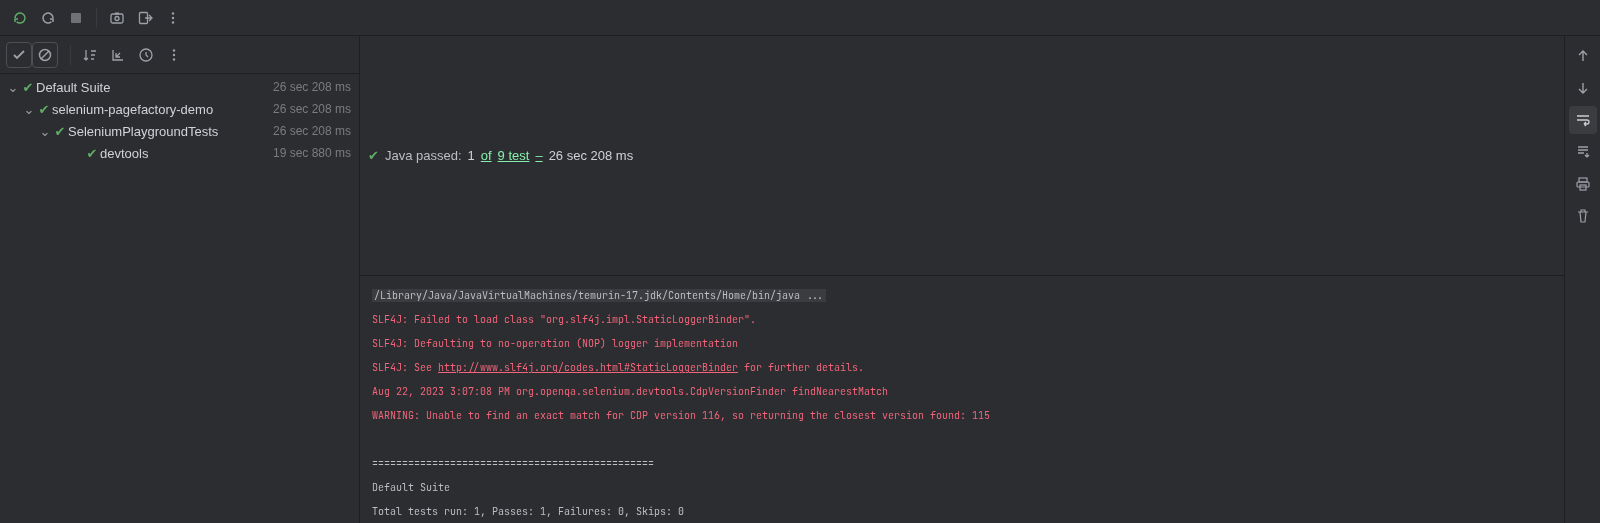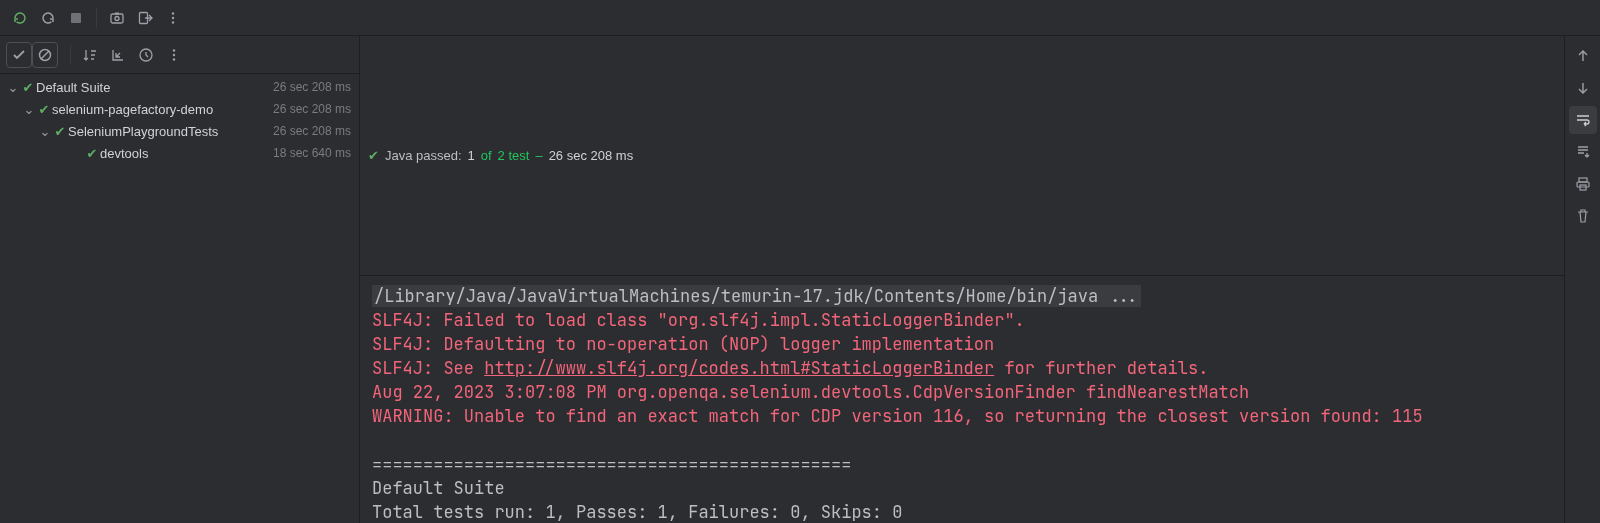--- a/index.html
+++ b/index.html
@@ -47,21 +47,21 @@
   .summary-bar {
     flex: 1;
     padding: 4px 8px;
     display: flex;
     align-items: center;
     gap: 6px;
     border-bottom: 1px solid #1e1f22;
     height: 38px;
   }
   .pass-check { color: #5fad65; }
-  .gray { color: #22c55e; }
+  .gray { color: #86efac; text-decoration: underline; }
   .tree {
     flex: 1; overflow: auto;
     padding-top: 2px;
   }
   .tree-row {
     display: flex; align-items: center;
     height: 22px;
     padding-right: 8px;
     cursor: pointer;
     white-space: nowrap;
@@ -76,21 +76,21 @@
   .indent-3 { padding-left: 70px; }
   .console-area {
     flex: 1;
     display: flex;
     min-width: 0;
   }
   .console {
     flex: 1;
     padding: 8px 12px;
     font-family: "JetBrains Mono", Menlo, Consolas, monospace;
-    font-size: 17px;
+    font-size: 10px;
     line-height: 24px;
     overflow: auto;
     white-space: pre;
   }
   .cmd-line { background: #3a3c40; display: inline; color: #bcbec4; padding: 0 2px;}
   .red { color: #f2657a; }
   .link { color: #f2657a; text-decoration: underline; }
   .side-gutter {
     width: 36px;
     border-left: 1px solid #1e1f22;
@@ -209,33 +209,33 @@
       <div class="tree-row indent-2">
         <span class="tree-chevron">⌄</span>
         <span class="tree-icon pass-check">✔</span>
         <span class="tree-label">SeleniumPlaygroundTests</span>
         <span class="tree-time">26 sec 208 ms</span>
       </div>
       <div class="tree-row indent-3">
         <span class="tree-chevron"></span>
         <span class="tree-icon pass-check">✔</span>
         <span class="tree-label">devtools</span>
-        <span class="tree-time">18 sec 640 ms</span>
+        <span class="tree-time">19 sec 880 ms</span>
       </div>
     </div>
   </div>
 
   <div class="console-area">
     <div style="display:flex;flex-direction:column;flex:1;min-width:0;">
       <div class="summary-bar">
         <span class="pass-check">✔</span>
         <span>Java passed:</span>
         <span style="color:#d0d2d8">1</span>
         <span class="gray">of</span>
-        <span class="gray">2 test</span>
+        <span class="gray">9 test</span>
         <span class="gray">–</span>
         <span style="color:#d0d2d8">26 sec 208 ms</span>
       </div>
       <div class="console"><span class="cmd-line">/Library/Java/JavaVirtualMachines/temurin-17.jdk/Contents/Home/bin/java ...</span>
 <span class="red">SLF4J: Failed to load class "org.slf4j.impl.StaticLoggerBinder".</span>
 <span class="red">SLF4J: Defaulting to no-operation (NOP) logger implementation</span>
 <span class="red">SLF4J: See </span><a class="link">http://www.slf4j.org/codes.html#StaticLoggerBinder</a><span class="red"> for further details.</span>
 <span class="red">Aug 22, 2023 3:07:08 PM org.openqa.selenium.devtools.CdpVersionFinder findNearestMatch</span>
 <span class="red">WARNING: Unable to find an exact match for CDP version 116, so returning the closest version found: 115</span>
 

